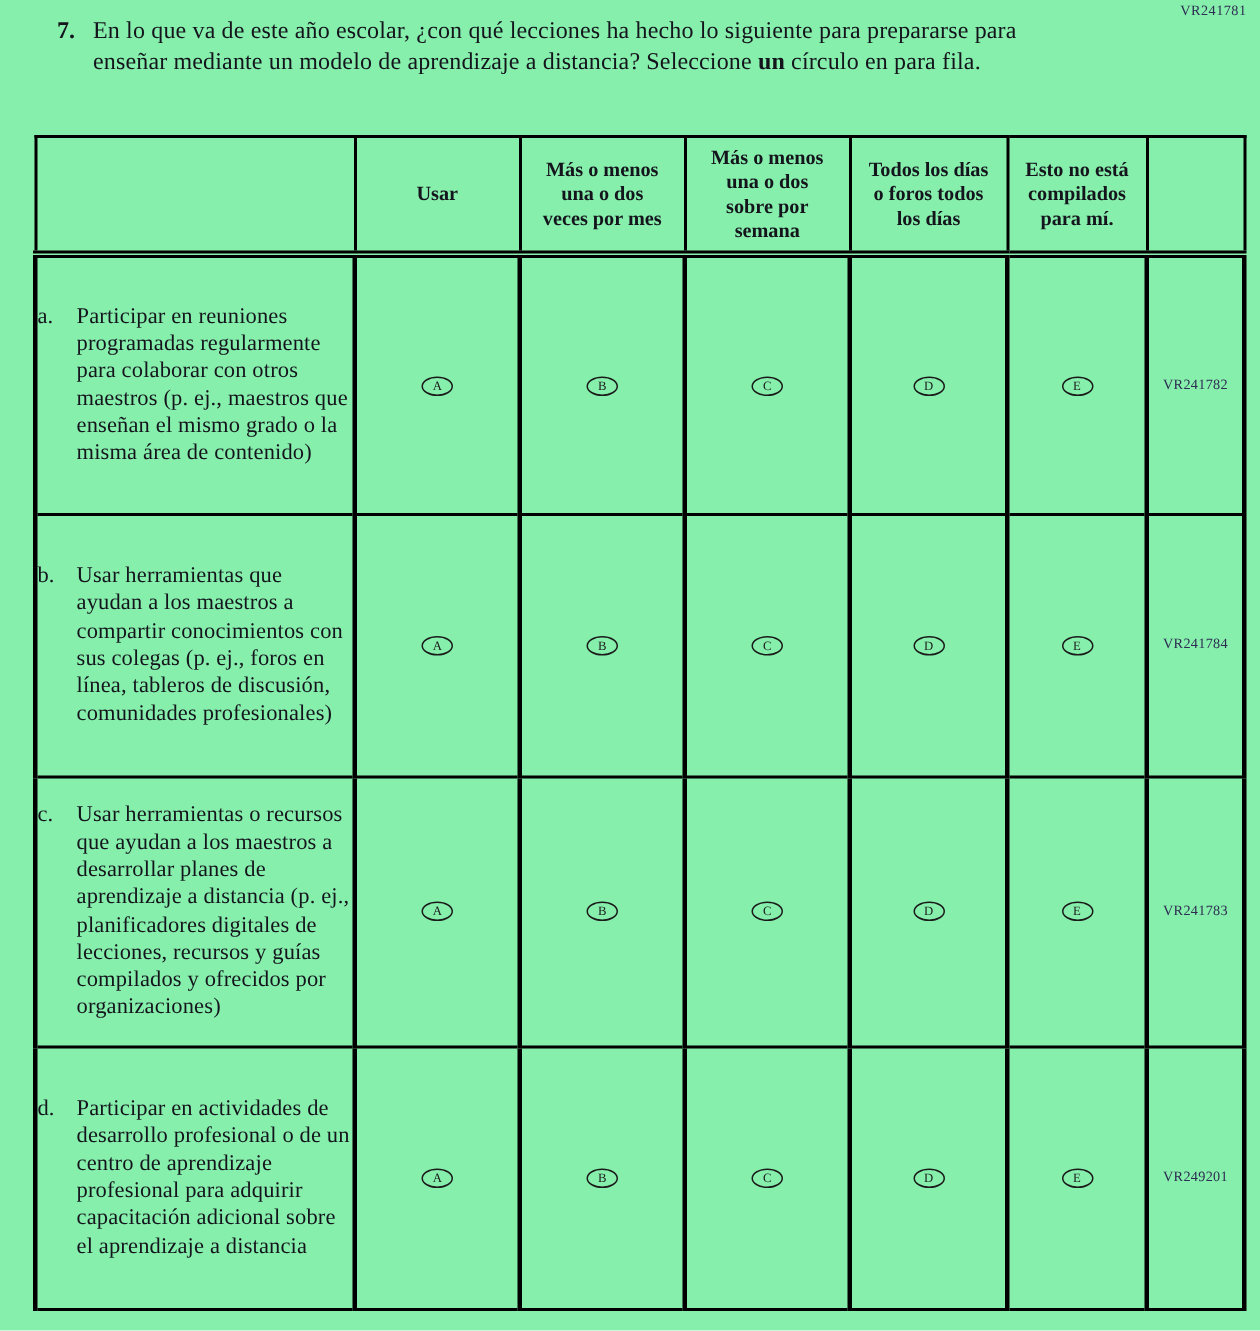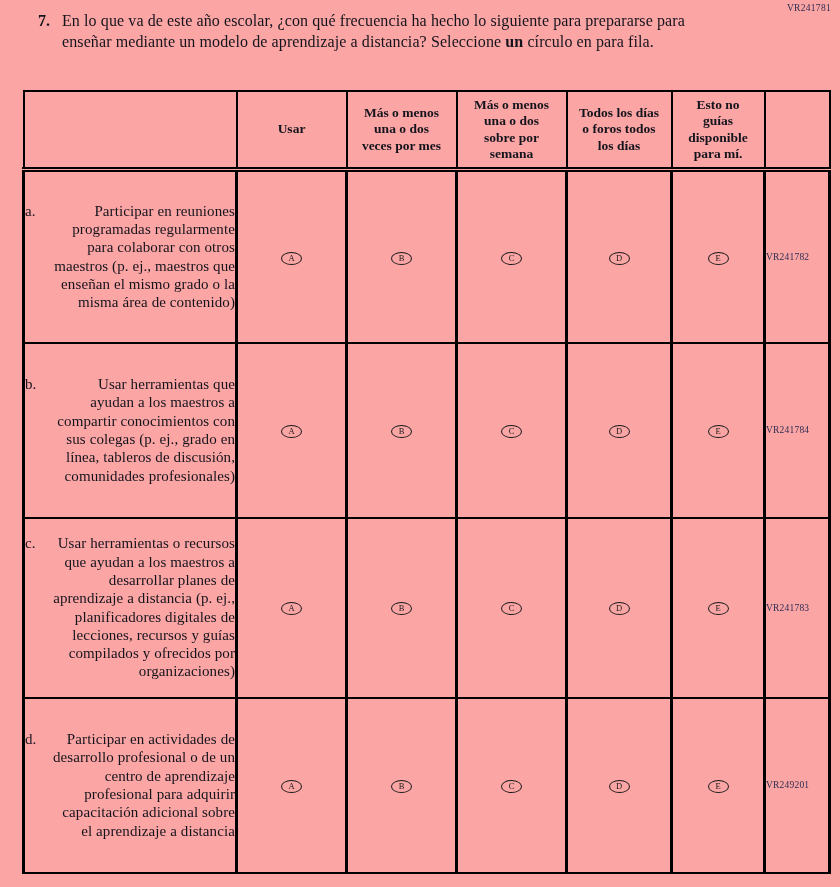--- a/index.html
+++ b/index.html
@@ -4,21 +4,21 @@
 <style>
   html, body {
     margin: 0;
     padding: 0;
     background: #ffffff;
   }
   .page {
     position: relative;
     width: 840px;
     height: 887px;
-    background: #fca5a5;
+    background: #86efac;
     font-family: "Liberation Serif", "DejaVu Serif", serif;
     color: #14141c;
     overflow: hidden;
   }
   .vr-top {
     position: absolute;
     top: 3px;
     right: 9px;
     font-size: 9.5px;
     color: #2d2d52;
@@ -84,80 +84,80 @@
   .item-label {
     flex: none;
     width: 26px;
     font-size: 15px;
     line-height: 18.3px;
   }
   .item-text {
     font-size: 15px;
     line-height: 18.3px;
     letter-spacing: 0.1px;
-    text-align: right;
   }
   td.opt-cell { text-align: center; }
   .bubble {
     display: inline-block;
     width: 21px;
     height: 13px;
     border: 1.2px solid #1a1a1a;
     border-radius: 50%;
     box-sizing: border-box;
     text-align: center;
     vertical-align: middle;
   }
   .bubble span {
     display: block;
     font-size: 8.5px;
     line-height: 11px;
     font-family: "Liberation Serif", serif;
     color: #1a1a1a;
   }
   td.code-cell {
+    text-align: center;
     font-size: 9.5px;
     color: #2d2d52;
     letter-spacing: 0.2px;
   }
   tr.row-a { height: 173px; }
   tr.row-b { height: 175px; }
   tr.row-c { height: 180px; }
   tr.row-d { height: 175px; }
 </style>
 </head>
 <body>
 
 <div class="page">
 
   <div class="vr-top">VR241781</div>
 
   <div class="question">
     <span class="qnum">7.</span>
-    <div class="qtext"><span>En lo que va de este año escolar, ¿con qué frecuencia ha hecho lo siguiente para prepararse para enseñar mediante un modelo de aprendizaje a distancia? Seleccione </span><span class="emph">un</span><span> círculo en para fila.</span></div>
+    <div class="qtext"><span>En lo que va de este año escolar, ¿con qué lecciones ha hecho lo siguiente para prepararse para enseñar mediante un modelo de aprendizaje a distancia? Seleccione </span><span class="emph">un</span><span> círculo en para fila.</span></div>
   </div>
 
   <table class="grid">
     <colgroup>
       <col class="c-item">
         <col class="c-opt">
         <col class="c-opt">
         <col class="c-opt">
         <col class="c-opt4">
         <col class="c-opt5">
         <col class="c-code">
     </colgroup>
     <thead>
       <tr>
         <th></th>
         <th>Usar</th>
         <th>Más o menos una o dos veces por mes</th>
         <th>Más o menos una o dos sobre por semana</th>
         <th>Todos los días o foros todos los días</th>
-        <th>Esto no guías disponible para mí.</th>
+        <th>Esto no está compilados para mí.</th>
         <th></th>
       </tr>
     </thead>
     <tbody>
       <tr class="row-a">
         <td class="item-cell">
           <div class="item">
             <span class="item-label">a.</span>
             <span class="item-text">Participar en reuniones programadas regularmente para colaborar con otros maestros (p. ej., maestros que enseñan el mismo grado o la misma área de contenido)</span>
           </div>
@@ -166,21 +166,21 @@
         <td class="opt-cell"><span class="bubble"><span>B</span></span></td>
         <td class="opt-cell"><span class="bubble"><span>C</span></span></td>
         <td class="opt-cell"><span class="bubble"><span>D</span></span></td>
         <td class="opt-cell"><span class="bubble"><span>E</span></span></td>
         <td class="code-cell">VR241782</td>
       </tr>
       <tr class="row-b">
         <td class="item-cell">
           <div class="item">
             <span class="item-label">b.</span>
-            <span class="item-text">Usar herramientas que ayudan a los maestros a compartir conocimientos con sus colegas (p. ej., grado en línea, tableros de discusión, comunidades profesionales)</span>
+            <span class="item-text">Usar herramientas que ayudan a los maestros a compartir conocimientos con sus colegas (p. ej., foros en línea, tableros de discusión, comunidades profesionales)</span>
           </div>
         </td>
         <td class="opt-cell"><span class="bubble"><span>A</span></span></td>
         <td class="opt-cell"><span class="bubble"><span>B</span></span></td>
         <td class="opt-cell"><span class="bubble"><span>C</span></span></td>
         <td class="opt-cell"><span class="bubble"><span>D</span></span></td>
         <td class="opt-cell"><span class="bubble"><span>E</span></span></td>
         <td class="code-cell">VR241784</td>
       </tr>
       <tr class="row-c">

